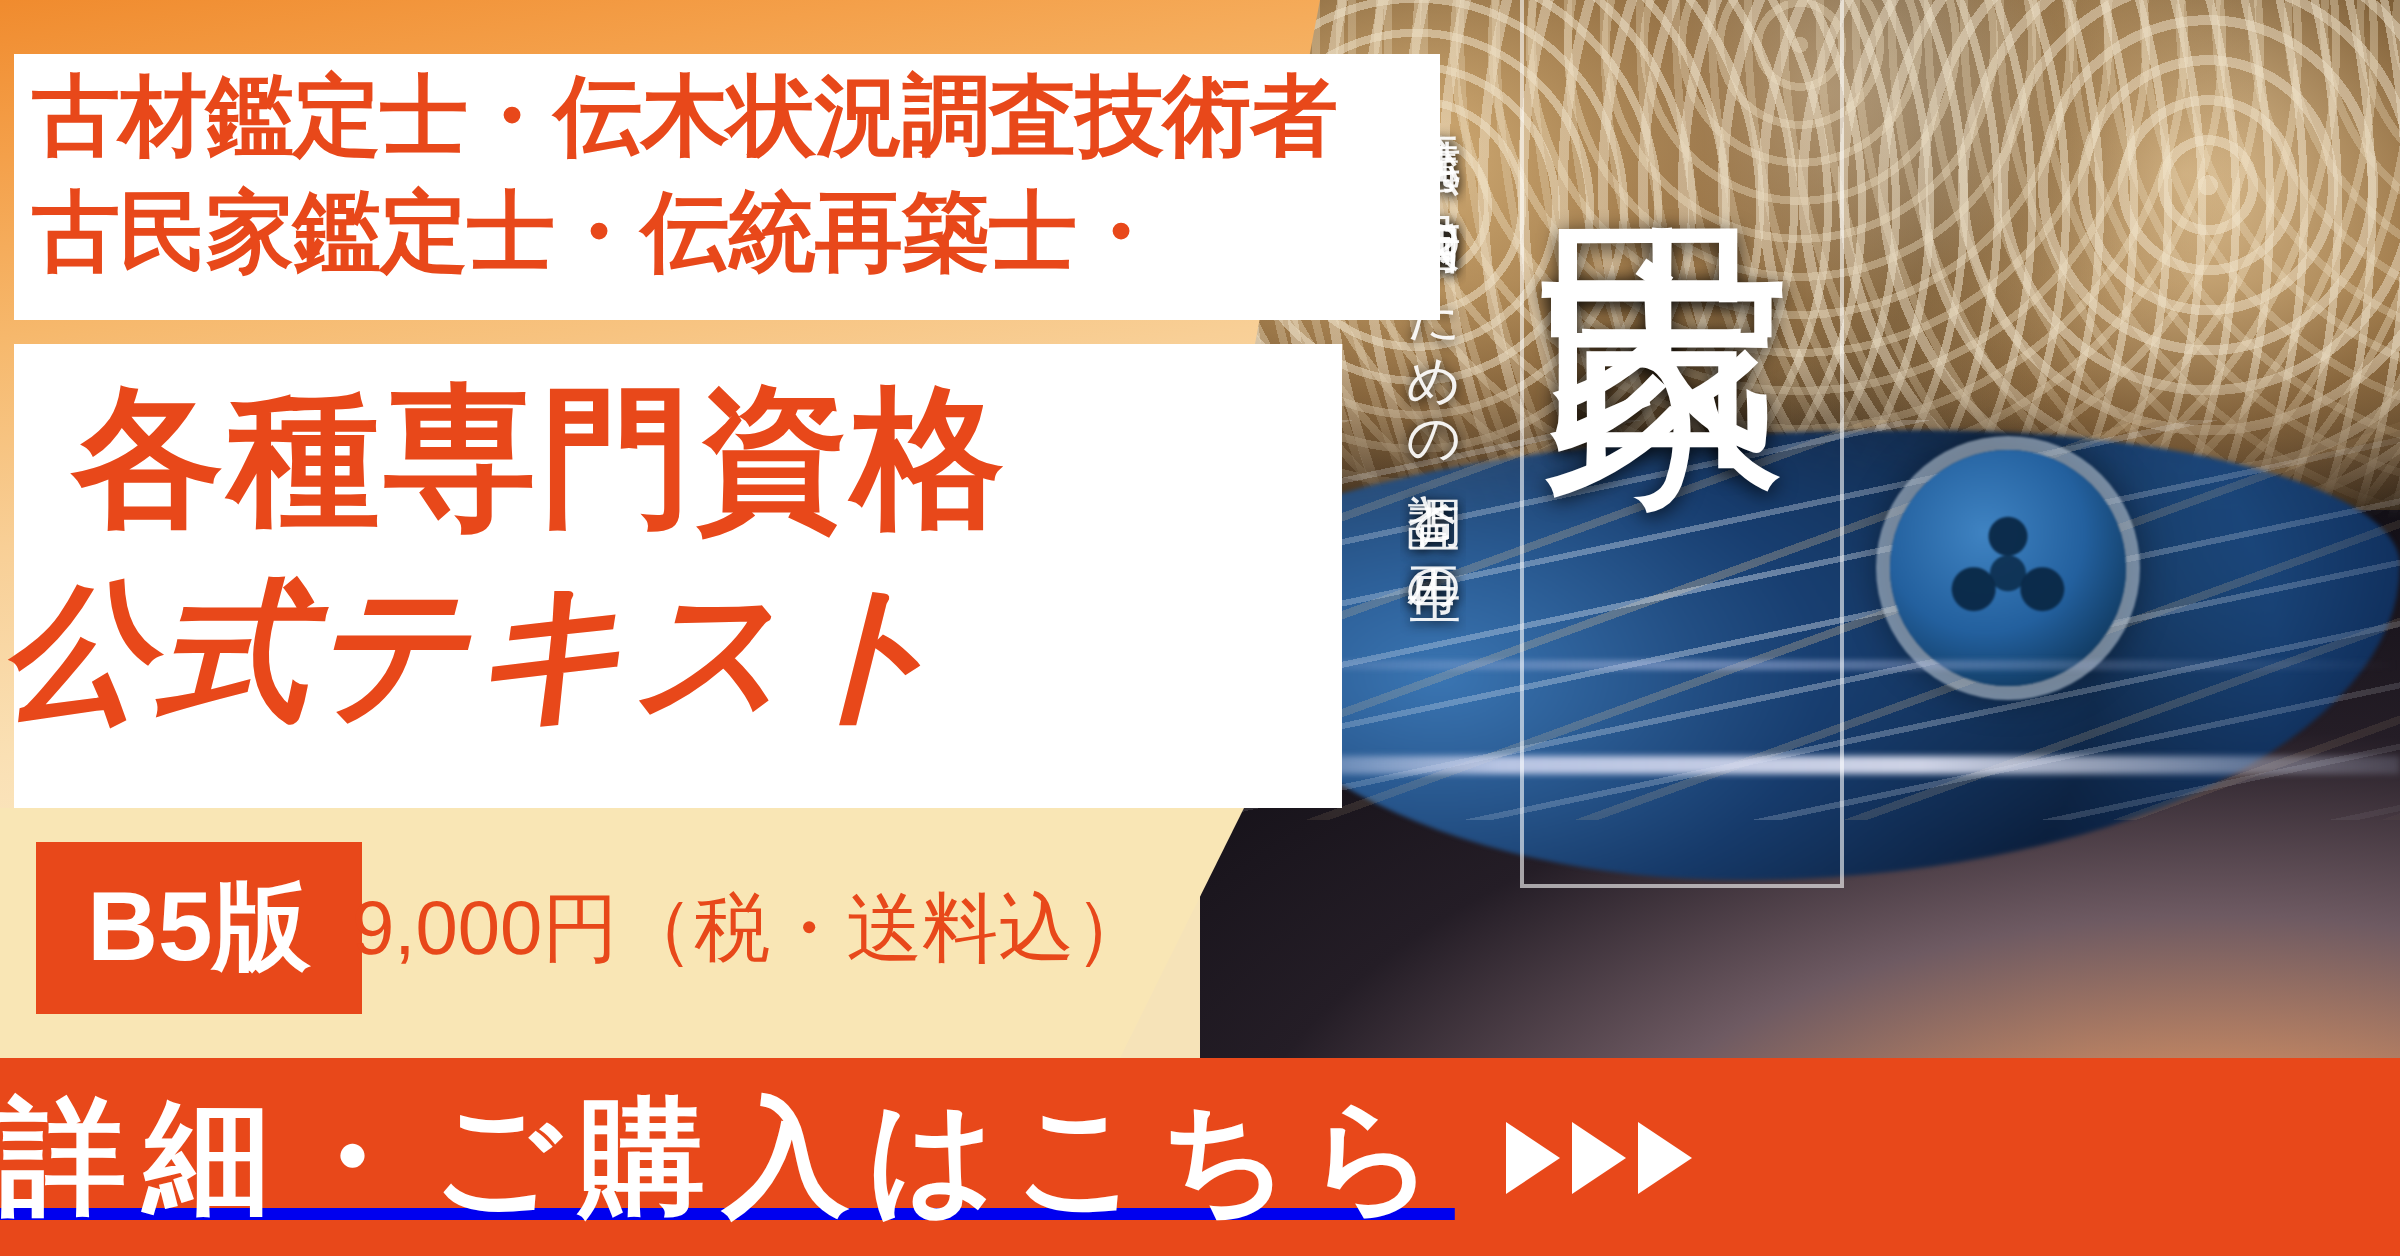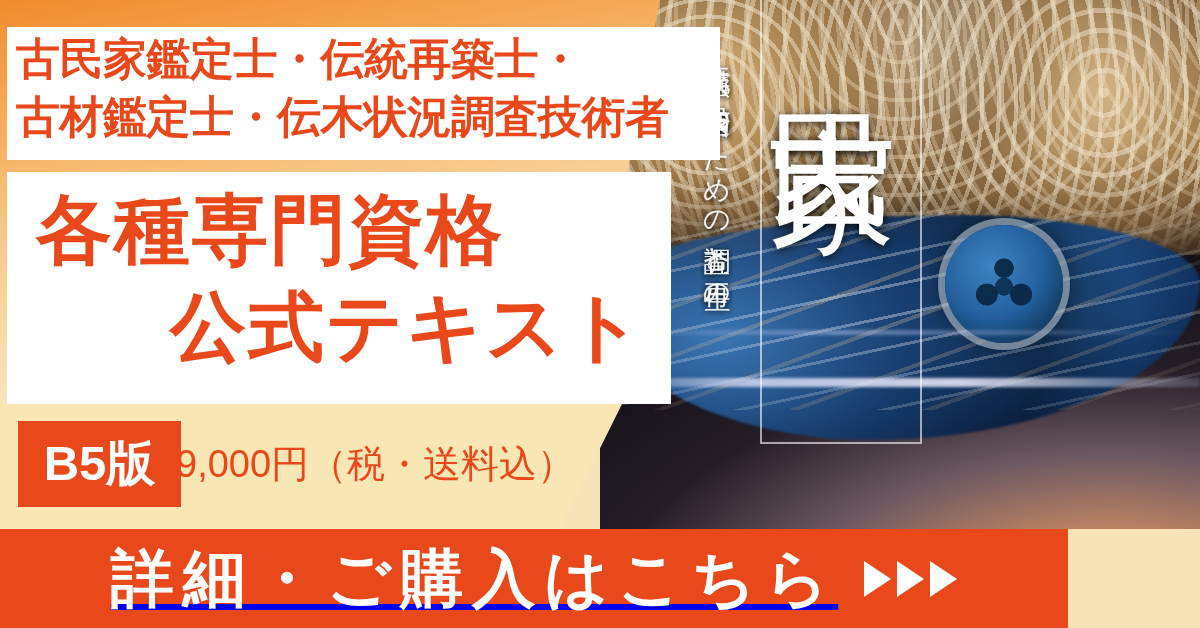--- a/index.html
+++ b/index.html
@@ -251,21 +251,21 @@
     font-size: 76px;
     line-height: 1.27;
     letter-spacing: 2px;
   }
   .maintitle-l1 {
     display: block;
     padding-left: 36px;
   }
   .maintitle-l2 {
     display: block;
-    padding-left: 170px;
+    font-style: italic;
   }
 
   
   .badge {
     position: absolute;
     left: 18px;
     top: 421px;
     width: 163px;
     height: 86px;
     background: #e8481a;
@@ -289,26 +289,26 @@
     font-weight: 400;
     letter-spacing: 0px;
     white-space: nowrap;
   }
 
   
   .cta {
     position: absolute;
     left: 0;
     top: 529px;
-    width: 1068px;
+    width: 1200px;
     height: 99px;
     background: #e8481a;
     display: flex;
     align-items: center;
-    justify-content: center;
+    justify-content: flex-start;
     gap: 22px;
   }
   .cta-text {
     color: #ffffff;
     font-size: 63px;
     font-weight: 700;
     letter-spacing: 9px;
     white-space: nowrap;
   }
   .cta-arrows {
@@ -346,22 +346,22 @@
   <div class="cover-subtitle">伝統構法 古民家活用のための調査と再生の</div>
   <div class="cover-title">古民家</div>
 
   <div class="left-wash"></div>
   <div class="cream-band"></div>
 
   <div class="box-top"></div>
   <div class="box-main"></div>
 
   <div class="headline">
+    <span class="headline-line">古材鑑定士・伝木状況調査技術者</span>
     <span class="headline-line">古民家鑑定士・伝統再築士・</span>
-    <span class="headline-line">古材鑑定士・伝木状況調査技術者</span>
   </div>
 
   <div class="maintitle">
     <span class="maintitle-l1">各種専門資格</span>
     <span class="maintitle-l2">公式テキスト</span>
   </div>
 
   <div class="badge">B5版</div>
   <div class="price">9,000円（税・送料込）</div>
 

